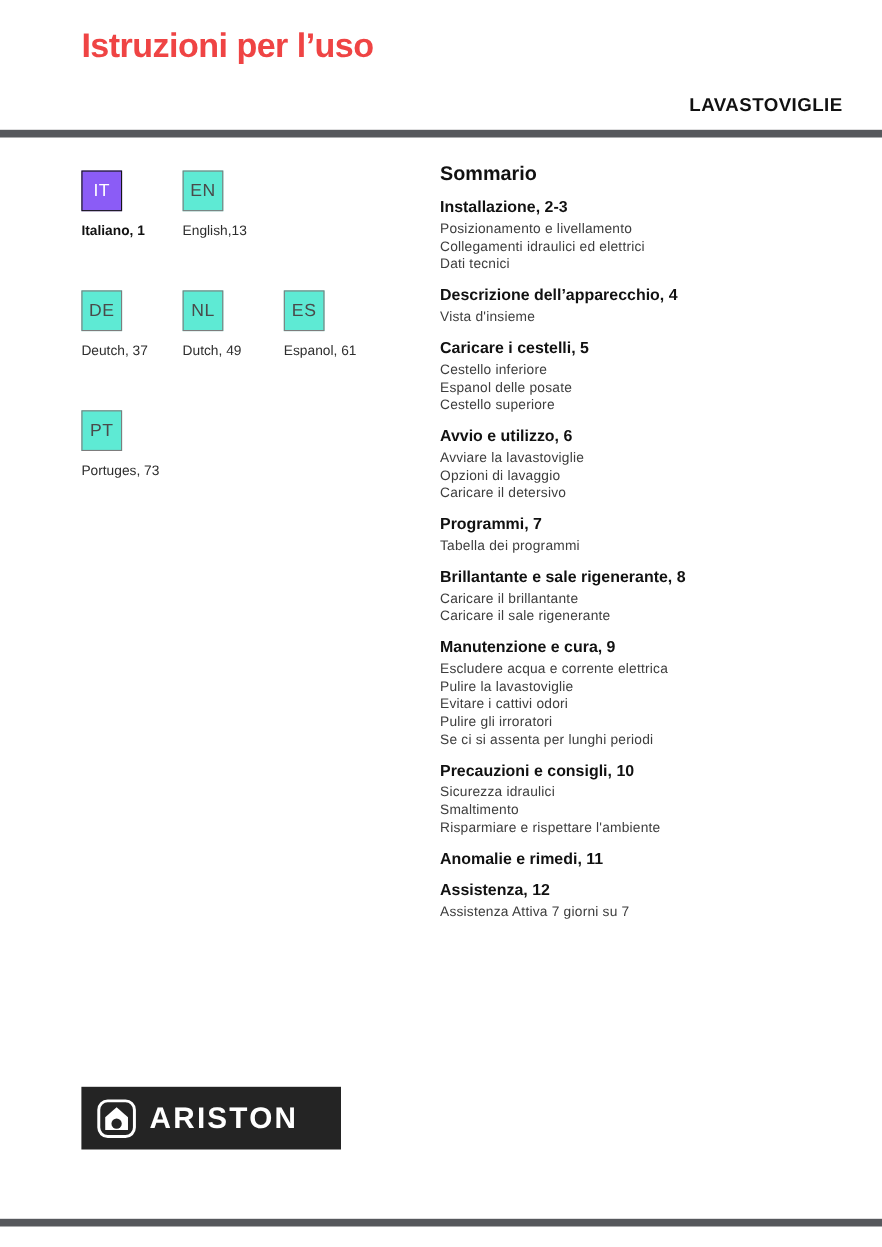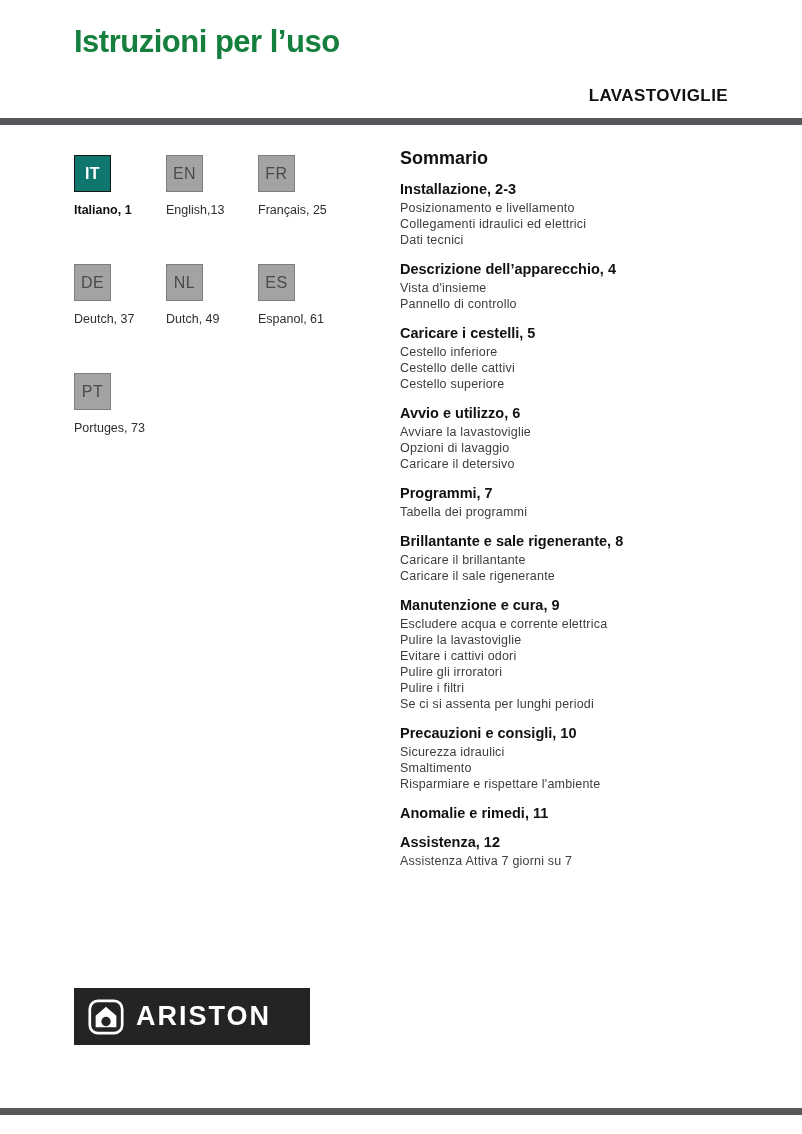--- a/index.html
+++ b/index.html
@@ -5,40 +5,40 @@
   * { box-sizing: border-box; }
   html, body { margin: 0; padding: 0; background: #e9e9e9; }
   .page {
     width: 802px; height: 1134px; margin: 0 auto; position: relative;
     overflow: hidden; background: #ffffff;
     font-family: "Liberation Sans", "DejaVu Sans", sans-serif;
     color: #1c1c1c;
   }
   .title {
     margin: 0; padding: 24px 0 0 74px;
-    font-size: 31px; font-weight: bold; letter-spacing: -0.5px; color: #15803d;
+    font-size: 31px; font-weight: bold; letter-spacing: -0.5px; color: #ef4444;
   }
   .subtitle {
-    margin-top: 26px; padding-right: 74px; text-align: right;
+    margin-top: 26px; padding-right: 36px; text-align: right;
     font-size: 17px; font-weight: bold; letter-spacing: 0.4px; color: #111;
   }
   .bar { height: 7px; width: 100%; background: #56585c; }
   .bar.top { margin-top: 12px; }
   .bar.bottom { position: absolute; left: 0; top: 1108px; }
   .content { position: absolute; left: 74px; top: 148px; right: 0; display: flex; }
   .left-col { width: 326px; flex: none; position: relative; height: 960px; }
   .lang-grid { position: absolute; top: 7px; left: 0; }
   .lang-row { display: flex; margin-bottom: 47px; }
   .lang-cell { width: 92px; flex: none; }
   .lang-box {
-    width: 37px; height: 37px; border: 1px solid #7d7d7d; background: #a3a3a3;
+    width: 37px; height: 37px; border: 1px solid #7d7d7d; background: #5eead4;
     display: flex; align-items: center; justify-content: center;
     font-size: 16px; color: #4a4a4a; letter-spacing: 0.5px;
   }
-  .lang-box.filled { background: #0f766e; border-color: #161616; color: #fff; font-weight: bold; }
+  .lang-box.filled { background: #8b5cf6; border-color: #161616; color: #fff; font-weight: normal; }
   .lang-label { margin-top: 11px; font-size: 12.5px; color: #2e2e2e; white-space: nowrap; }
   .lang-label.bold { font-weight: bold; color: #111; }
   .models {
     position: absolute; top: 372px; left: 0;
     font-size: 19px; font-weight: bold; color: #111;
     line-height: 32px; white-space: pre;
   }
   .brand-box {
     position: absolute; top: 840px; left: 0; width: 236px; height: 57px;
     background: #242424; display: flex; align-items: center;
@@ -67,24 +67,20 @@
 
       <div class="lang-grid">
         <div class="lang-row">
           <div class="lang-cell">
             <div class="lang-box filled">IT</div>
             <div class="lang-label bold">Italiano, 1</div>
           </div>
           <div class="lang-cell">
             <div class="lang-box">EN</div>
             <div class="lang-label">English,13</div>
-          </div>
-          <div class="lang-cell">
-            <div class="lang-box">FR</div>
-            <div class="lang-label">Français, 25</div>
           </div>
         </div>
         <div class="lang-row">
           <div class="lang-cell">
             <div class="lang-box">DE</div>
             <div class="lang-label">Deutch, 37</div>
           </div>
           <div class="lang-cell">
             <div class="lang-box">NL</div>
             <div class="lang-label">Dutch, 49</div>
@@ -122,27 +118,26 @@
       <section class="toc-section">
         <h3 class="toc-title">Installazione, 2-3</h3>
         <div class="toc-item">Posizionamento e livellamento</div>
         <div class="toc-item">Collegamenti idraulici ed elettrici</div>
         <div class="toc-item">Dati tecnici</div>
       </section>
 
       <section class="toc-section">
         <h3 class="toc-title">Descrizione dell’apparecchio, 4</h3>
         <div class="toc-item">Vista d'insieme</div>
-        <div class="toc-item">Pannello di controllo</div>
       </section>
 
       <section class="toc-section">
         <h3 class="toc-title">Caricare i cestelli, 5</h3>
         <div class="toc-item">Cestello inferiore</div>
-        <div class="toc-item">Cestello delle cattivi</div>
+        <div class="toc-item">Espanol delle posate</div>
         <div class="toc-item">Cestello superiore</div>
       </section>
 
       <section class="toc-section">
         <h3 class="toc-title">Avvio e utilizzo, 6</h3>
         <div class="toc-item">Avviare la lavastoviglie</div>
         <div class="toc-item">Opzioni di lavaggio</div>
         <div class="toc-item">Caricare il detersivo</div>
       </section>
 
@@ -156,21 +151,20 @@
         <div class="toc-item">Caricare il brillantante</div>
         <div class="toc-item">Caricare il sale rigenerante</div>
       </section>
 
       <section class="toc-section">
         <h3 class="toc-title">Manutenzione e cura, 9</h3>
         <div class="toc-item">Escludere acqua e corrente elettrica</div>
         <div class="toc-item">Pulire la lavastoviglie</div>
         <div class="toc-item">Evitare i cattivi odori</div>
         <div class="toc-item">Pulire gli irroratori</div>
-        <div class="toc-item">Pulire i filtri</div>
         <div class="toc-item">Se ci si assenta per lunghi periodi</div>
       </section>
 
       <section class="toc-section">
         <h3 class="toc-title">Precauzioni e consigli, 10</h3>
         <div class="toc-item">Sicurezza idraulici</div>
         <div class="toc-item">Smaltimento</div>
         <div class="toc-item">Risparmiare e rispettare l'ambiente</div>
       </section>
 

